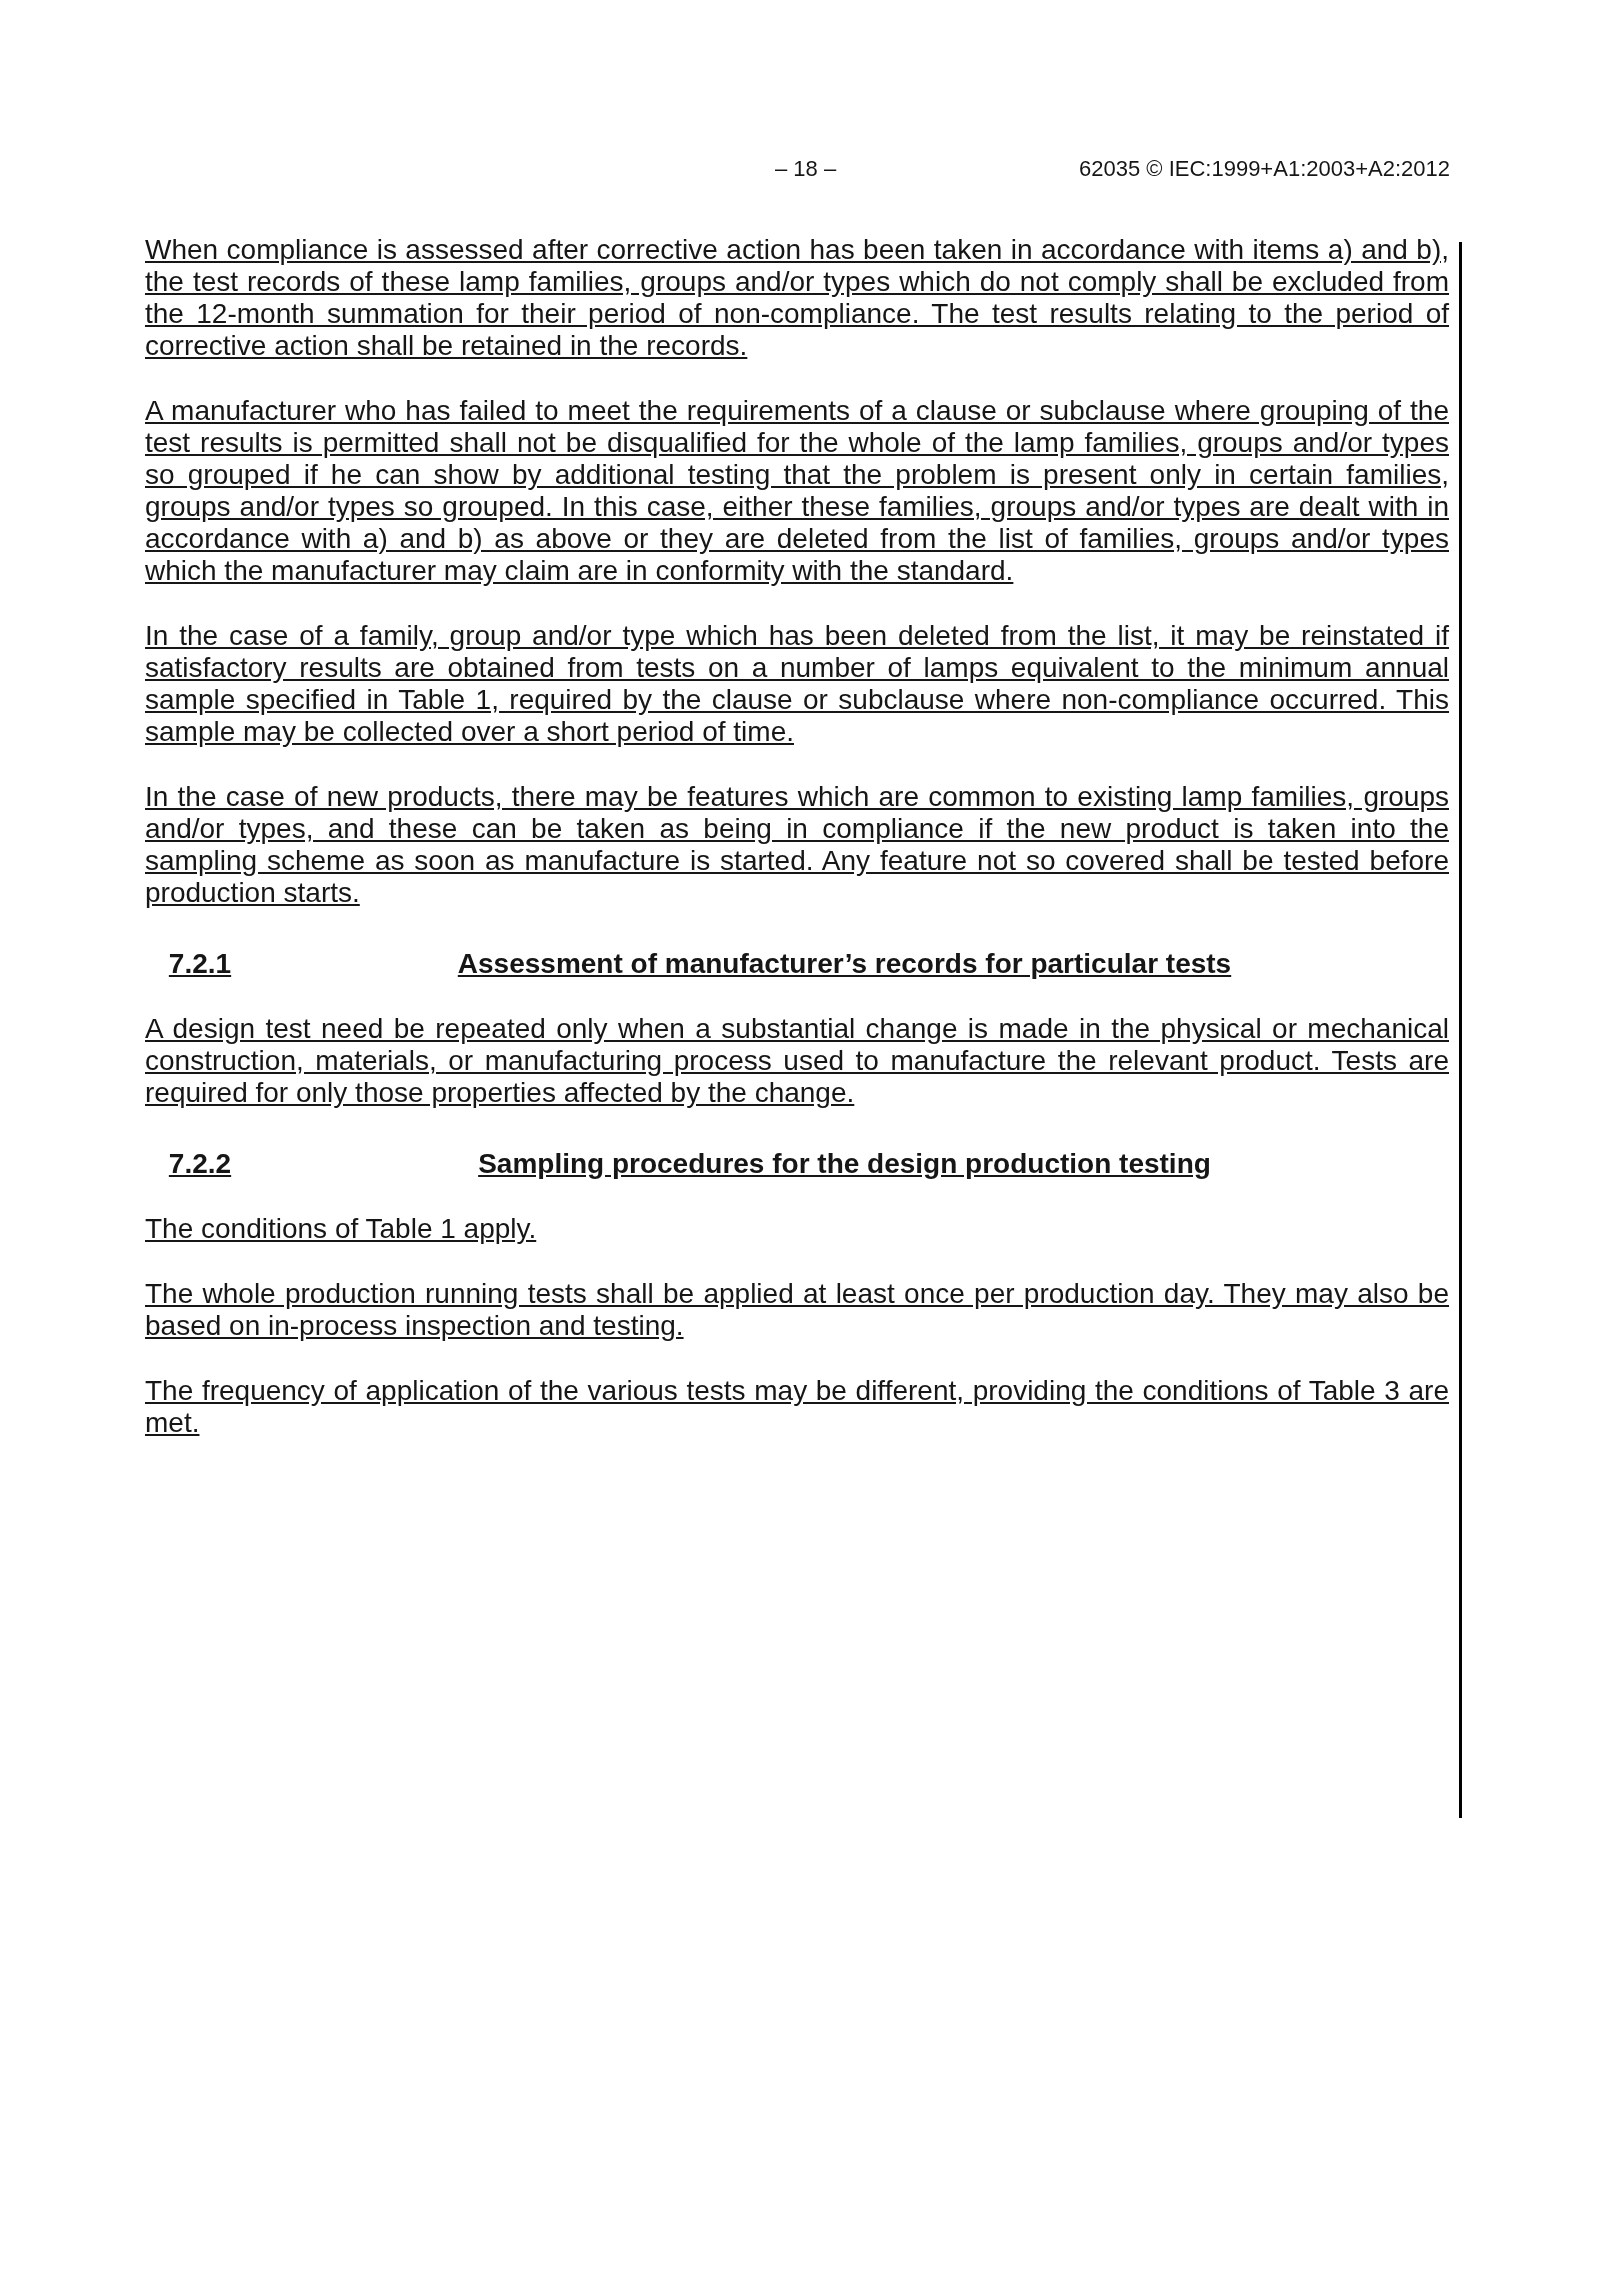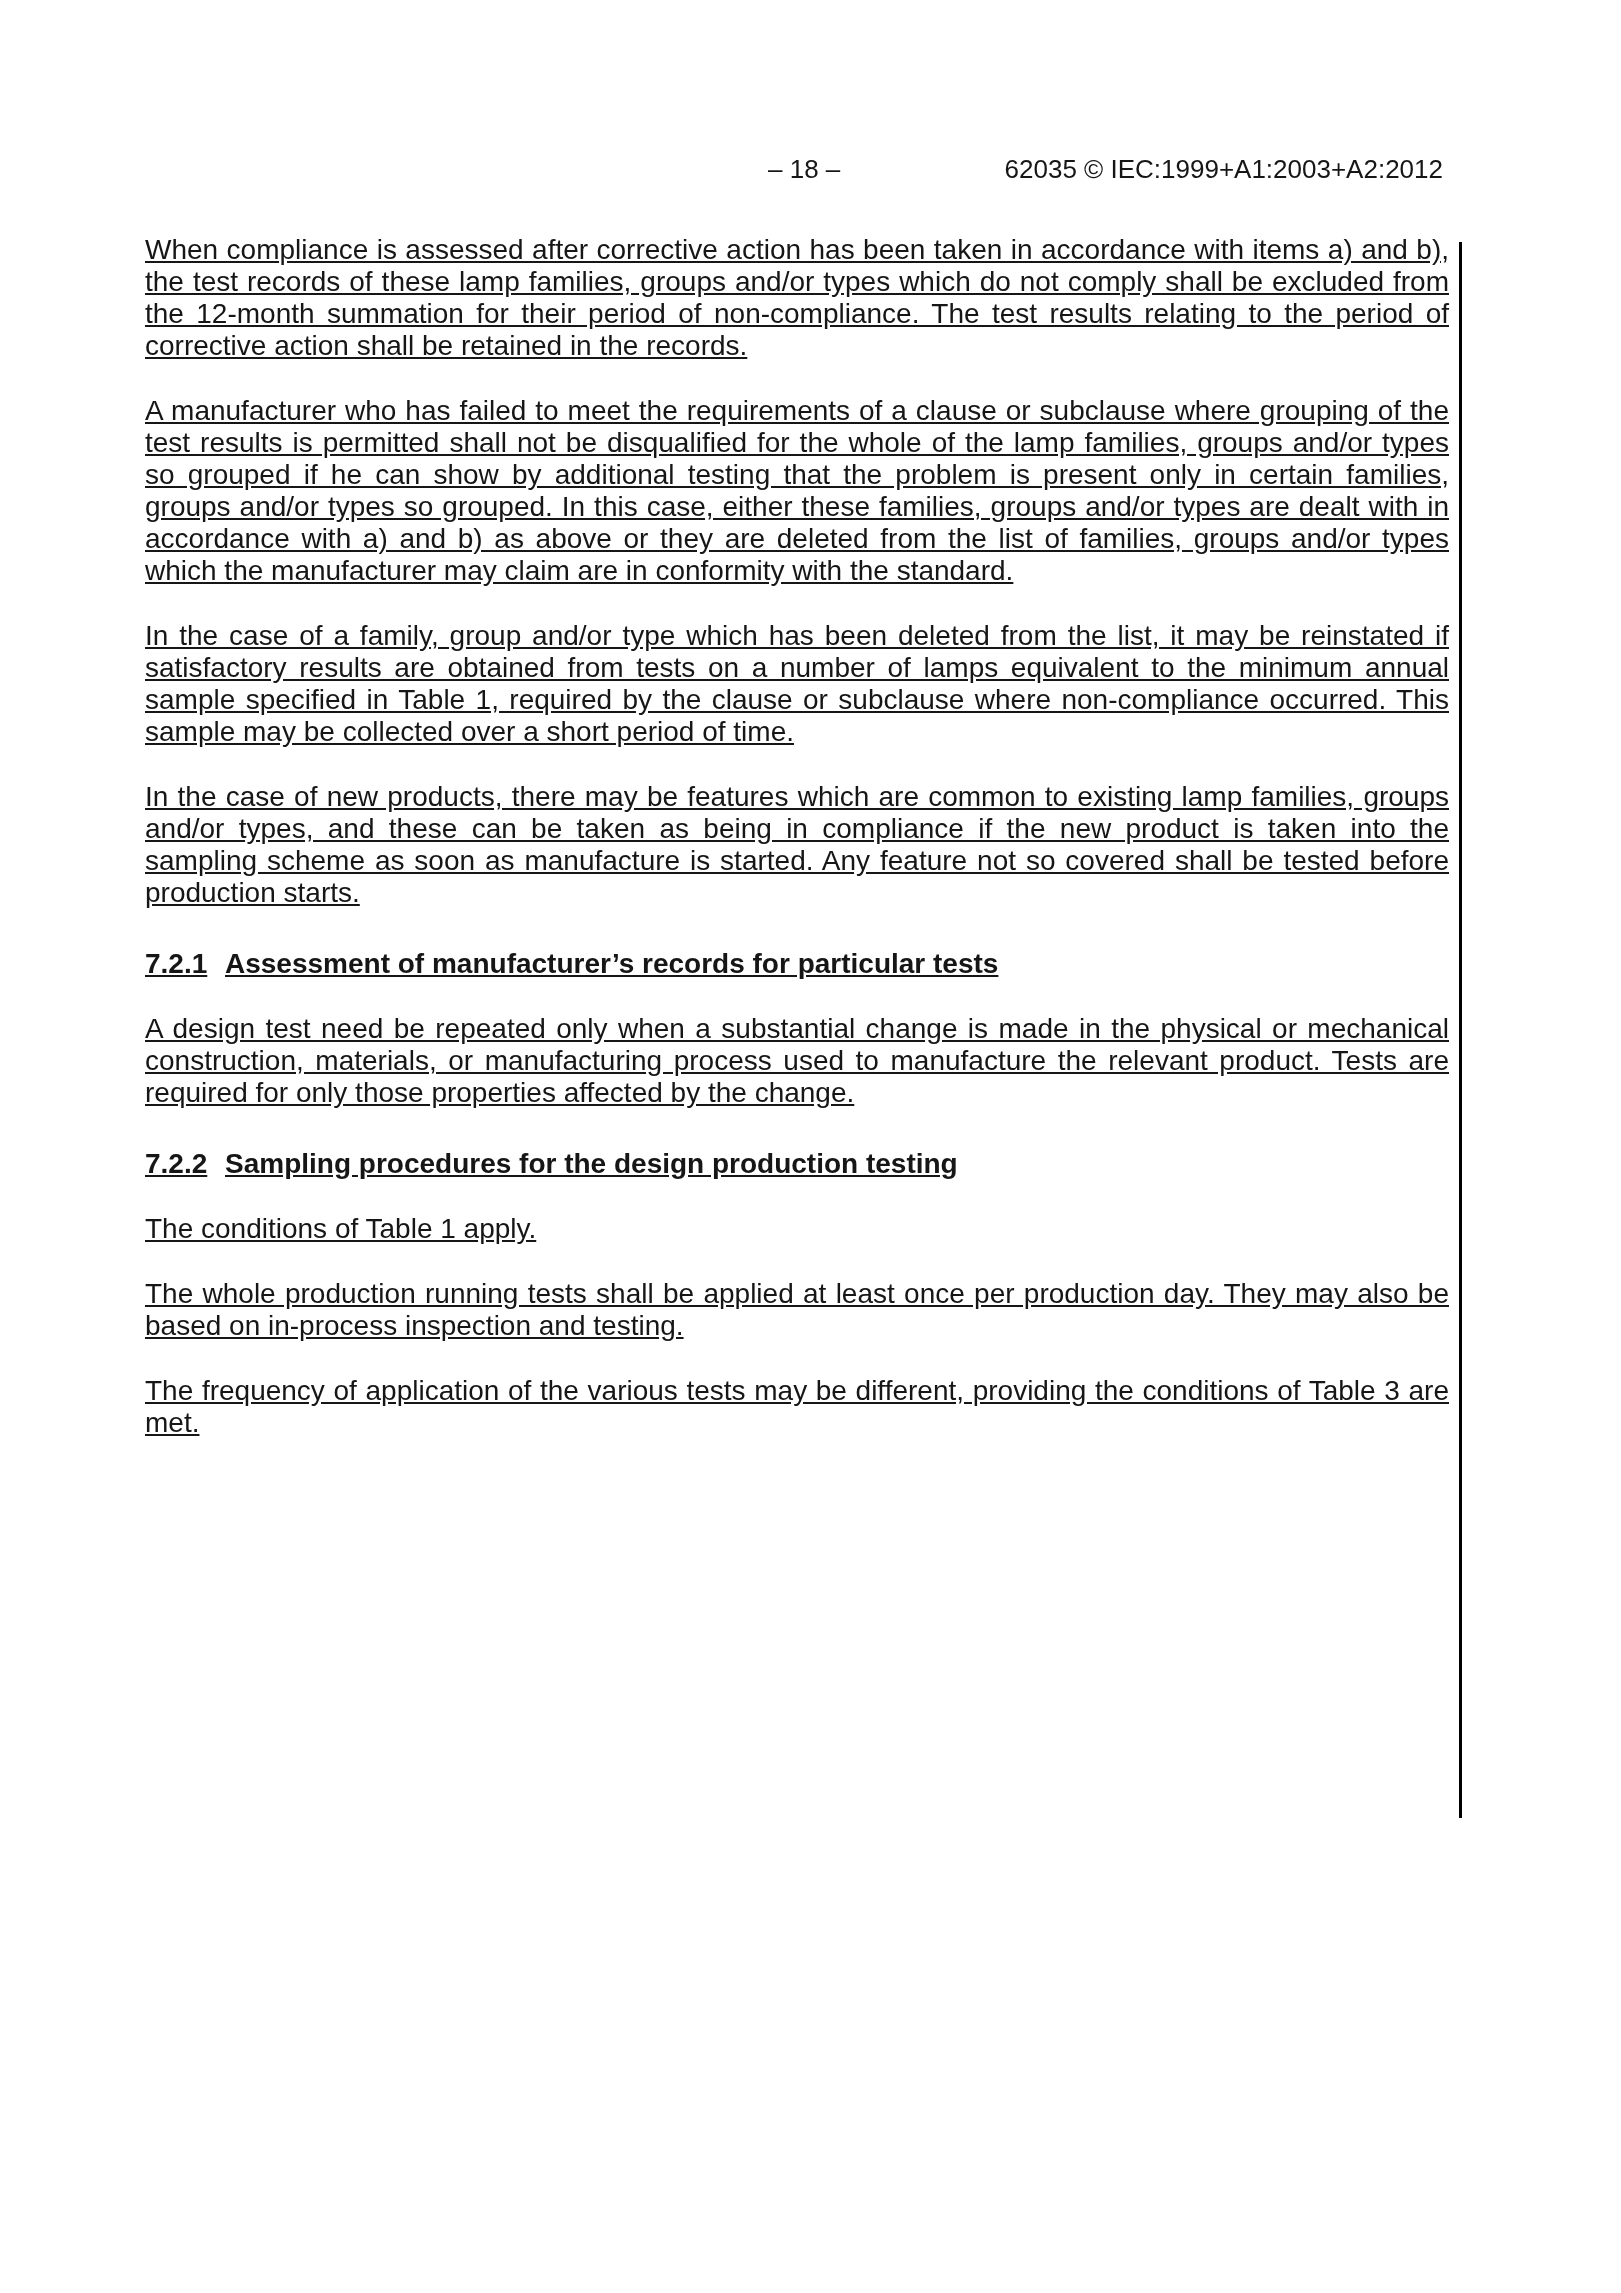--- a/index.html
+++ b/index.html
@@ -12,24 +12,24 @@
     width: 1621px;
     height: 2294px;
     background: #ffffff;
     font-family: "Liberation Sans", sans-serif;
     color: #161616;
     overflow: hidden;
   }
   .page-header {
     position: absolute;
     top: 153px;
-    left: 139px;
+    left: 146px;
     width: 1304px;
     height: 35px;
-    font-size: 26px;
+    font-size: 22px;
     line-height: 32px;
     white-space: nowrap;
   }
   .page-num {
     position: absolute;
     left: 629px;
     top: 0;
   }
   .doc-ref {
     position: absolute;
@@ -48,22 +48,22 @@
   }
   .content p {
     margin: 0 0 33px 0;
     padding: 0;
   }
   .heading {
     display: flex;
     font-size: 28px;
     line-height: 32px;
     font-weight: bold;
-    text-align: left;
-    margin: 39px 0 33px 0;
+    text-align: center;
+    margin: 39px 0 33px 15px;
     padding: 0;
   }
   .h-num {
     flex: 0 0 80px;
   }
   .h-title {
     flex: 1 1 auto;
   }
   .change-bar {
     position: absolute;

